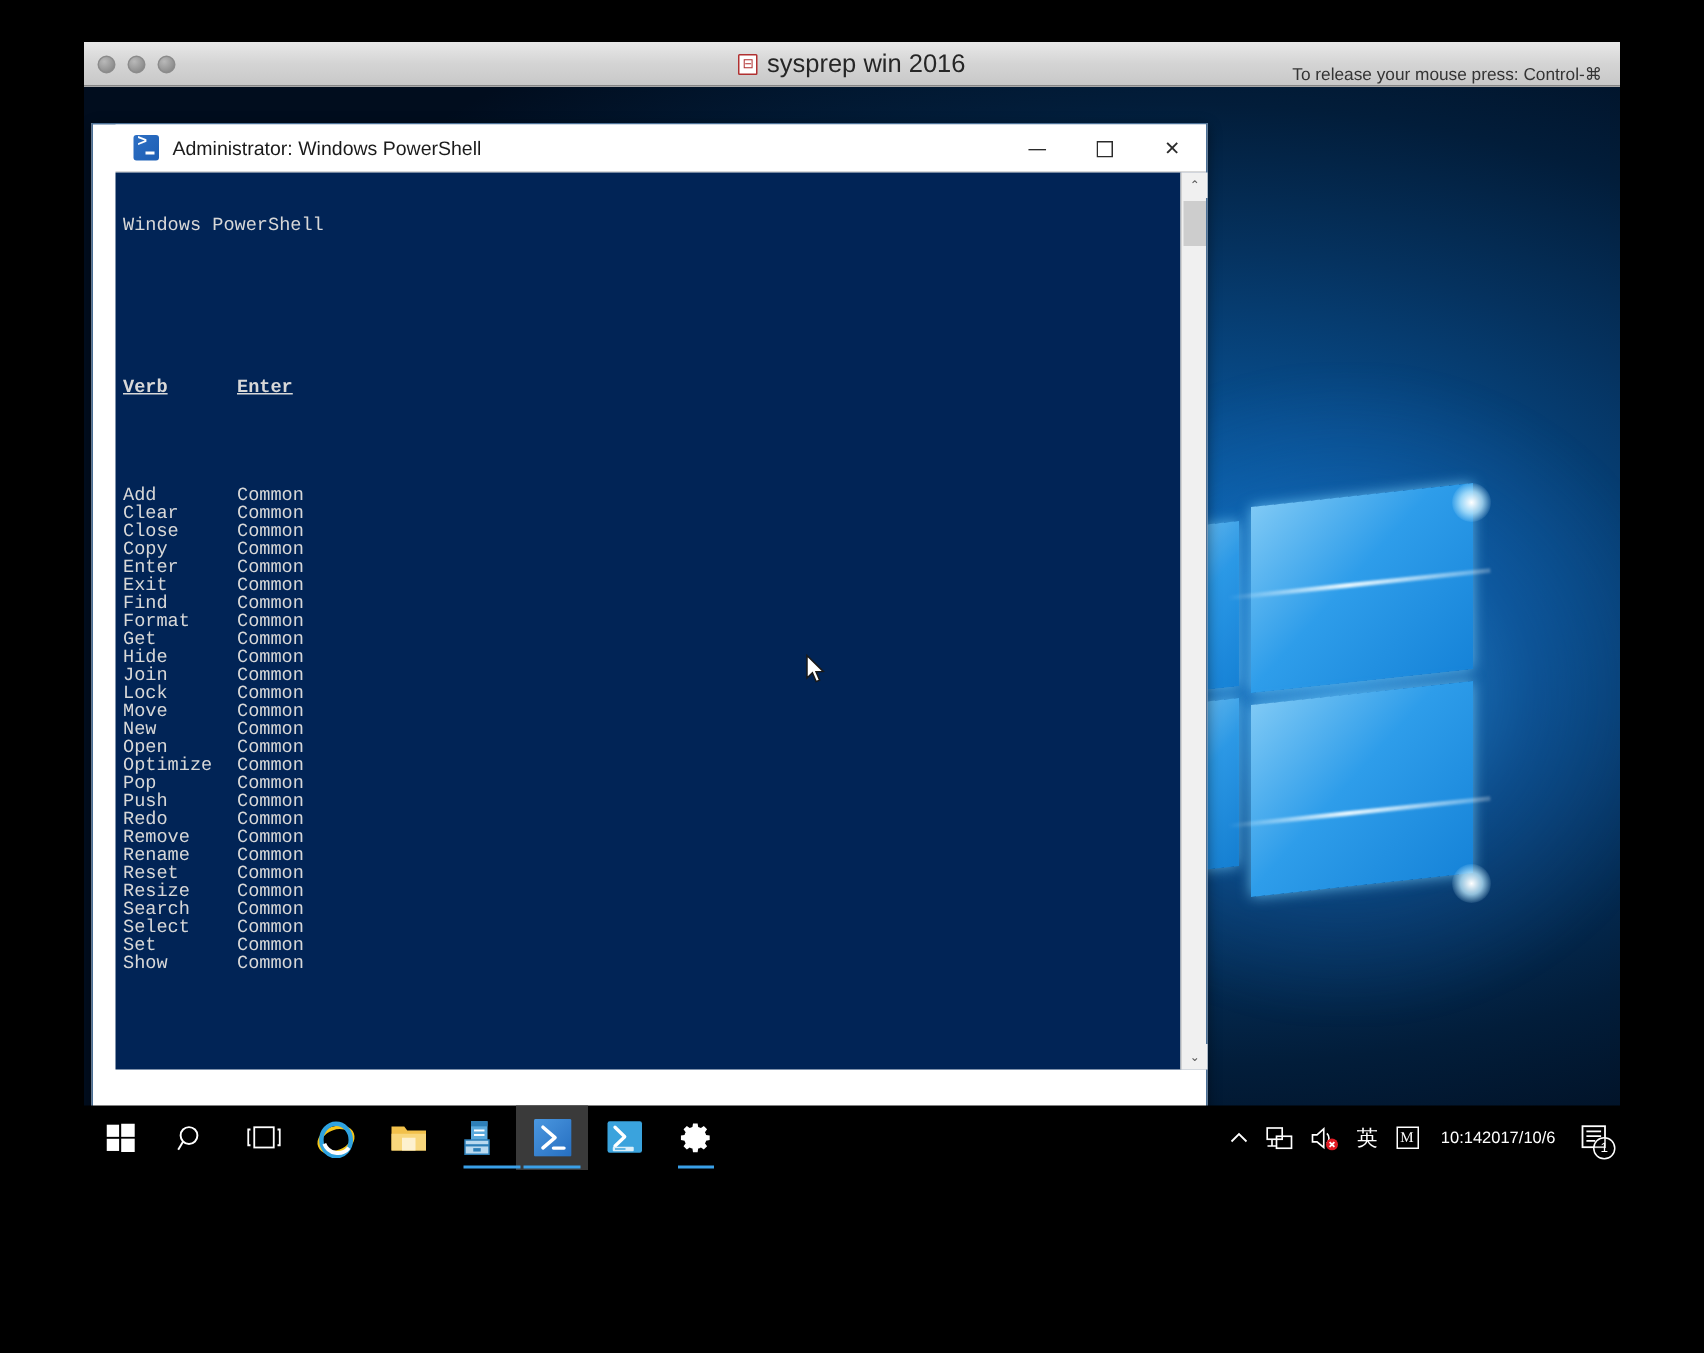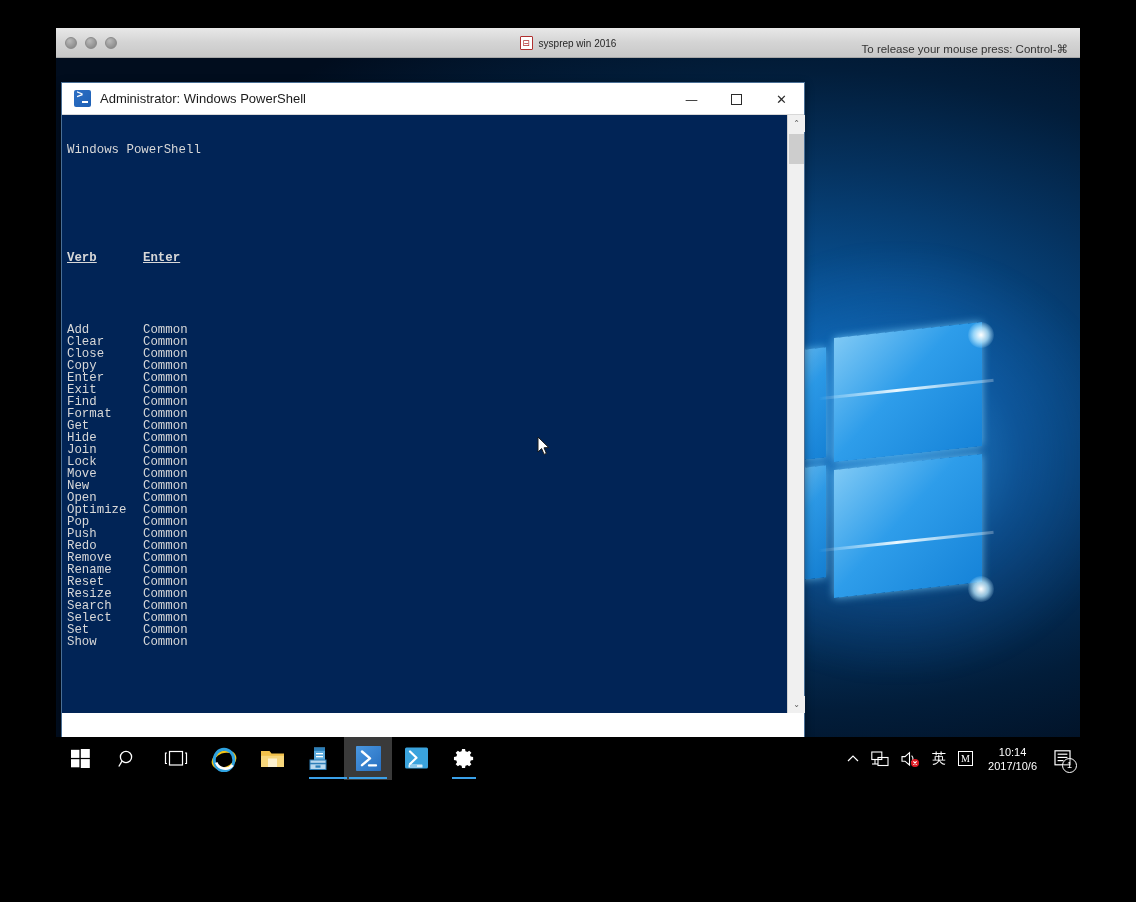--- a/index.html
+++ b/index.html
@@ -34,21 +34,21 @@
   #vm-title-center {
     position: absolute; left: 0; right: 0; top: 0; height: 30px;
     display: flex; align-items: center; justify-content: center; gap: 6px;
   }
   #vm-title-center .vmicon {
     width: 13px; height: 14px; border: 1px solid #b03030;
     background: #fff; border-radius: 1px;
     font-size: 9px; line-height: 12px; text-align: center; color: #b03030;
     font-family: "DejaVu Sans", sans-serif;
   }
-  #vm-title-text { font-size: 10px; color: #262626; }
+  #vm-title-text { font-size: 17px; color: #262626; }
   #vm-release-hint {
     position: absolute; right: 12px; top: 0; height: 42px;
     display: flex; align-items: center;
     font-size: 11.5px; color: #343434; white-space: nowrap;
   }
 
   
   #desktop {
     position: absolute; left: 0; top: 30px;
     width: 1024px; height: 722px;
@@ -86,20 +86,21 @@
   #wall-logo .c1 { left: 170px; top: 4px; }
   #wall-logo .c2 { left: 170px; top: 258px; }
 
   
   #ps-window {
     position: absolute; left: 5px; top: 24px;
     width: 744px; height: 672px;
     background: #fff;
     border: 1px solid #4a6f95;
     box-shadow: 0 2px 8px rgba(0,0,0,.45);
+    padding-left: 15px;
   }
   #ps-titlebar {
     position: relative; height: 32px; background: #ffffff;
     border-bottom: 1px solid #d8d8d8;
     display: flex; align-items: center;
   }
   #ps-app-icon {
     width: 17px; height: 17px; margin-left: 12px; flex: none;
     background: linear-gradient(135deg, #2d6fc4 0%, #1d5fb4 100%);
     border-radius: 2px; position: relative;
@@ -172,21 +173,21 @@
   .u-narrow { left: 12px; width: 24px; }
   .u-wide { left: 5px; width: 38px; }
 
   
   #tray {
     position: absolute; right: 0; top: 0; height: 43px;
     display: flex; align-items: center; color: #fff;
   }
   .tray-btn { height: 43px; display: flex; align-items: center; justify-content: center; padding: 0 6px; }
   #tray-clock {
-    height: 43px; display: flex; flex-direction: column;
+    height: 43px; display: flex; flex-direction: row;
     align-items: center; justify-content: center; padding: 0 9px;
     font-size: 11px; line-height: 14px; color: #fff;
   }
   #tray-notify { width: 34px; height: 43px; display: flex; align-items: center; justify-content: center; position: relative; }
   #notify-badge {
     position: absolute; right: 3px; bottom: 7px;
     width: 15px; height: 15px; border-radius: 50%;
     border: 1.4px solid #ffffff; color: #ffffff;
     font-size: 9px; line-height: 12px; text-align: center;
     background: rgba(0,0,0,.2);

